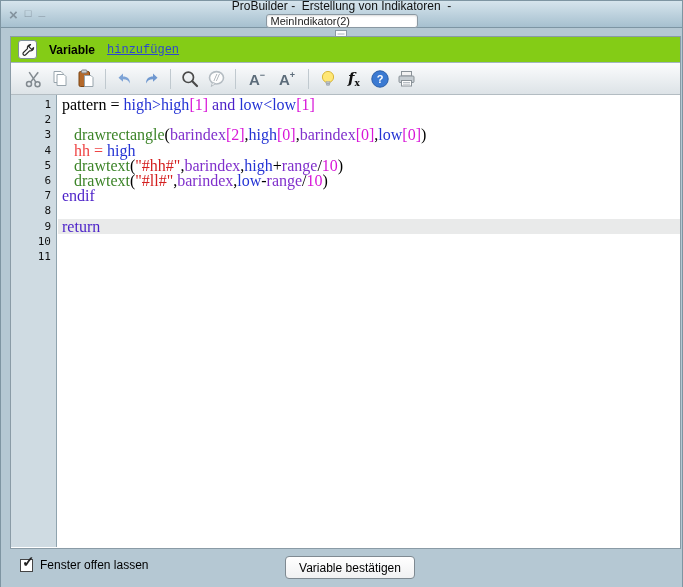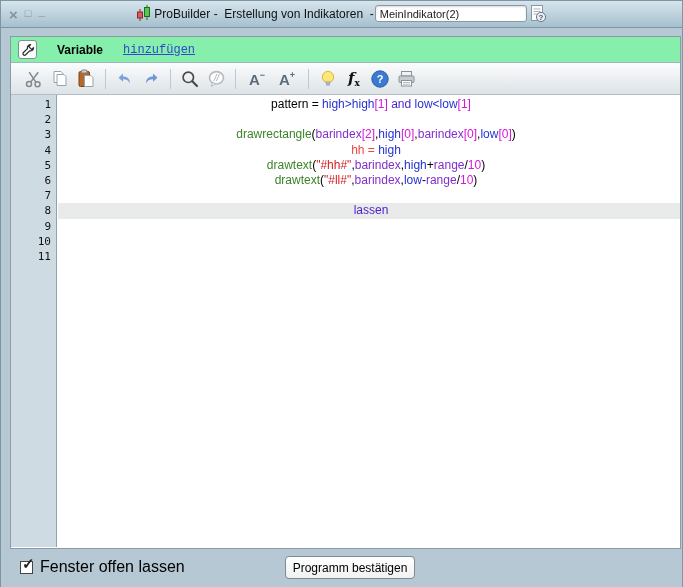--- a/index.html
+++ b/index.html
@@ -23,40 +23,40 @@
     display:flex; align-items:center; gap:7px;
     color:#84939e; font-weight:bold;
   }
   .wc { cursor:default; line-height:1; }
   .wc-close { font-size:15px; }
   .wc-max { font-size:11px; margin-top:-1px; }
   .wc-min { font-size:12px; margin-top:-6px; }
   .title-center {
     position:absolute; inset:0;
     display:flex; align-items:center; justify-content:center; gap:1px;
-    font-size:12px; color:#111;
+    font-size:12px; color:#111;flex-direction:column;
   }
   .title-text { white-space:pre; }
   .name-input {
     width:152px; height:17px;
     border:1px solid #8a98a2; border-radius:3px;
     font-family:"Liberation Sans", sans-serif;
     font-size:11px; padding:0 4px; color:#222; background:#fff;
     box-shadow:inset 0 1px 2px rgba(0,0,0,0.15);
   }
   .doc-help-btn { display:flex; align-items:center; background:none; border:none; cursor:pointer; padding:0; }
 
   
   .panel {
     position:absolute; left:10px; top:36px; width:671px; height:513px;
     background:#fff; border:1px solid #8a9ba6;
   }
   .variable-bar {
-    height:26px; background:#86efac; border-bottom:1px solid #a3b6c0;
-    display:flex; align-items:center; gap:20px; padding-left:7px;
+    height:26px; background:#84cc16; border-bottom:1px solid #a3b6c0;
+    display:flex; align-items:center; gap:12px; padding-left:7px;
   }
   .wrench-btn {
     width:19px; height:19px; background:#fdfdfd;
     border:1px solid #7f8f99; border-radius:3px;
     display:flex; align-items:center; justify-content:center; cursor:pointer; padding:0;
   }
   .var-label { font-size:12px; font-weight:bold; color:#000; }
   .var-link { font-size:12px; text-decoration:underline; cursor:pointer; }
 
   
@@ -85,41 +85,40 @@
     padding-top:2px;
   }
   .gut-num {
     height:15.2px; line-height:15.2px;
     font-family:"DejaVu Sans Mono", monospace; font-size:11px;
     color:#111; text-align:right; padding-right:5px;
   }
   .code-area { position:absolute; left:47px; top:0; right:0; bottom:0; padding-top:2px; }
   .code-line {
     height:15.2px; line-height:15.2px; white-space:pre;
-    font-family:Liberation Sans, sans-serif; font-size:12px;
+    font-family:Liberation Serif, serif; font-size:16px;
     padding-left:4px;
-    text-align:center;
   }
   .code-line.hl { background:#e9eaea; }
 
   
   .footer { position:absolute; left:0; top:549px; width:683px; height:38px; }
   .keep-open {
     position:absolute; left:20px; top:9px;
     display:flex; align-items:center; gap:7px; cursor:pointer;
   }
   .cbx {
     width:13px; height:13px; background:#fff; border:1px solid #444;
     position:relative; flex:none;
   }
   .cbx .tick {
     position:absolute; left:1px; top:-6px;
     font-size:15px; font-weight:bold; color:#222; line-height:1;
   }
-  .keep-open-label { font-size:16px; color:#000; }
+  .keep-open-label { font-size:12px; color:#000; }
   .confirm-btn {
     position:absolute; left:285px; top:7px; width:130px; height:23px;
     background:linear-gradient(#ffffff, #f0f1f2);
     border:1px solid #7f8a92; border-radius:4px;
     font-family:"Liberation Sans", sans-serif; font-size:12px; color:#000;
     cursor:pointer;
   }
 </style>
 </head>
 <body>
@@ -292,27 +291,28 @@
         <div class="gut-num">10</div>
         <div class="gut-num">11</div>
       </div>
     <div class="code-area">
         <div class="code-line"><span style="color: rgb(0, 0, 0);">pattern = </span><span style="color: rgb(36, 51, 212);">high&gt;high</span><span style="color: rgb(216, 22, 216);">[1]</span><span style="color: rgb(0, 0, 0);"> </span><span style="color: rgb(74, 31, 200);">and</span><span style="color: rgb(0, 0, 0);"> </span><span style="color: rgb(36, 51, 212);">low&lt;low</span><span style="color: rgb(216, 22, 216);">[1]</span></div>
         <div class="code-line"></div>
         <div class="code-line"><span style="color: rgb(0, 0, 0);">   </span><span style="color: rgb(60, 132, 40);">drawrectangle</span><span style="color: rgb(0, 0, 0);">(</span><span style="color: rgb(128, 48, 204);">barindex</span><span style="color: rgb(216, 22, 216);">[2]</span><span style="color: rgb(0, 0, 0);">,</span><span style="color: rgb(36, 51, 212);">high</span><span style="color: rgb(216, 22, 216);">[0]</span><span style="color: rgb(0, 0, 0);">,</span><span style="color: rgb(128, 48, 204);">barindex</span><span style="color: rgb(216, 22, 216);">[0]</span><span style="color: rgb(0, 0, 0);">,</span><span style="color: rgb(36, 51, 212);">low</span><span style="color: rgb(216, 22, 216);">[0]</span><span style="color: rgb(0, 0, 0);">)</span></div>
         <div class="code-line"><span style="color: #ef4444;">   hh = </span><span style="color: rgb(36, 51, 212);">high</span></div>
         <div class="code-line"><span style="color: rgb(0, 0, 0);">   </span><span style="color: rgb(60, 132, 40);">drawtext</span><span style="color: rgb(0, 0, 0);">(</span><span style="color: rgb(212, 32, 32);">"#hh#"</span><span style="color: rgb(0, 0, 0);">,</span><span style="color: rgb(128, 48, 204);">barindex</span><span style="color: rgb(0, 0, 0);">,</span><span style="color: rgb(36, 51, 212);">high</span><span style="color: rgb(0, 0, 0);">+</span><span style="color: rgb(128, 48, 204);">range</span><span style="color: rgb(0, 0, 0);">/</span><span style="color: rgb(216, 22, 216);">10</span><span style="color: rgb(0, 0, 0);">)</span></div>
         <div class="code-line"><span style="color: rgb(0, 0, 0);">   </span><span style="color: rgb(60, 132, 40);">drawtext</span><span style="color: rgb(0, 0, 0);">(</span><span style="color: rgb(212, 32, 32);">"#ll#"</span><span style="color: rgb(0, 0, 0);">,</span><span style="color: rgb(128, 48, 204);">barindex</span><span style="color: rgb(0, 0, 0);">,</span><span style="color: rgb(36, 51, 212);">low</span><span style="color: rgb(0, 0, 0);">-</span><span style="color: rgb(128, 48, 204);">range</span><span style="color: rgb(0, 0, 0);">/</span><span style="color: rgb(216, 22, 216);">10</span><span style="color: rgb(0, 0, 0);">)</span></div>
+        <div class="code-line"><span style="color: rgb(74, 31, 200);">endif</span></div>
         <div class="code-line"></div>
-        <div class="code-line hl" style="background: rgb(233, 234, 234);"><span style="color: rgb(74, 31, 200);">lassen</span></div>
+        <div class="code-line hl" style="background: rgb(233, 234, 234);"><span style="color: rgb(74, 31, 200);">return</span></div>
       </div>
   </div>
 </div>
 
 <div class="footer">
   <div class="keep-open">
     <span class="cbx">
         <span class="tick">✓</span>
       </span>
     <span class="keep-open-label">Fenster offen lassen</span>
   </div>
-  <button class="confirm-btn">Programm bestätigen</button>
+  <button class="confirm-btn">Variable bestätigen</button>
 </div>
 
 </body></html>

